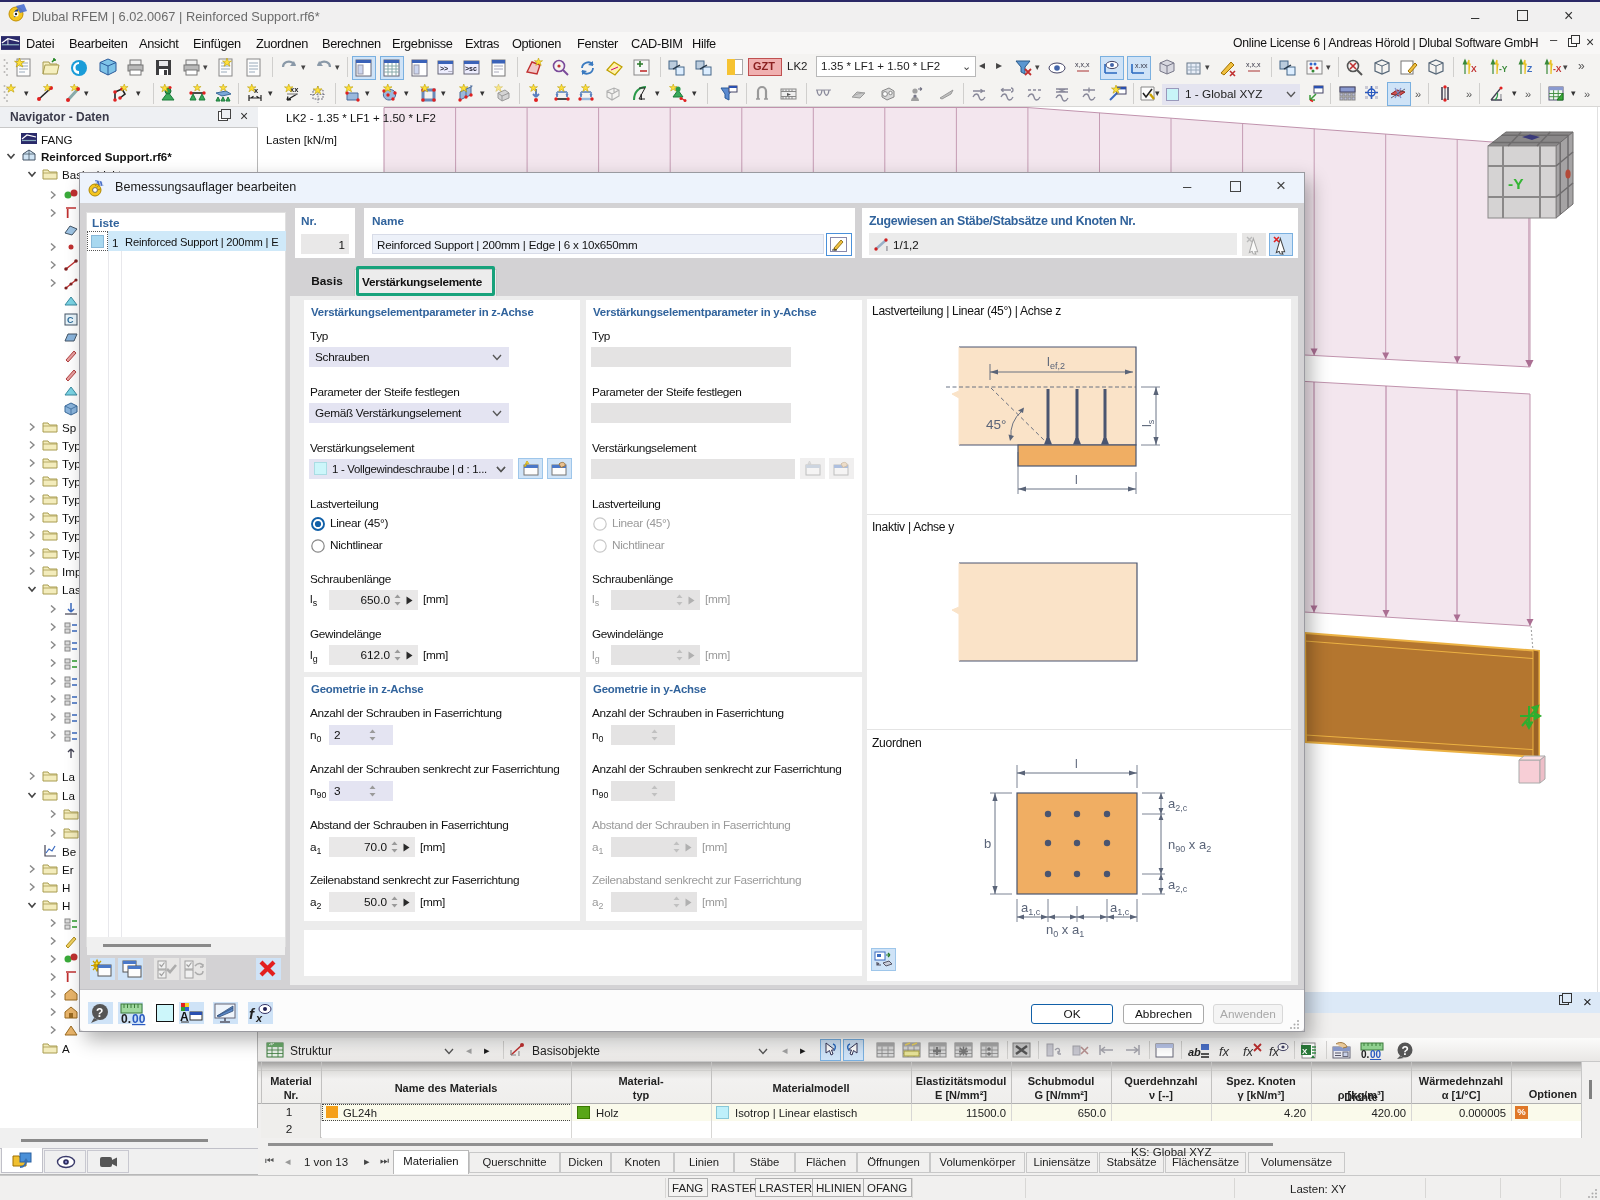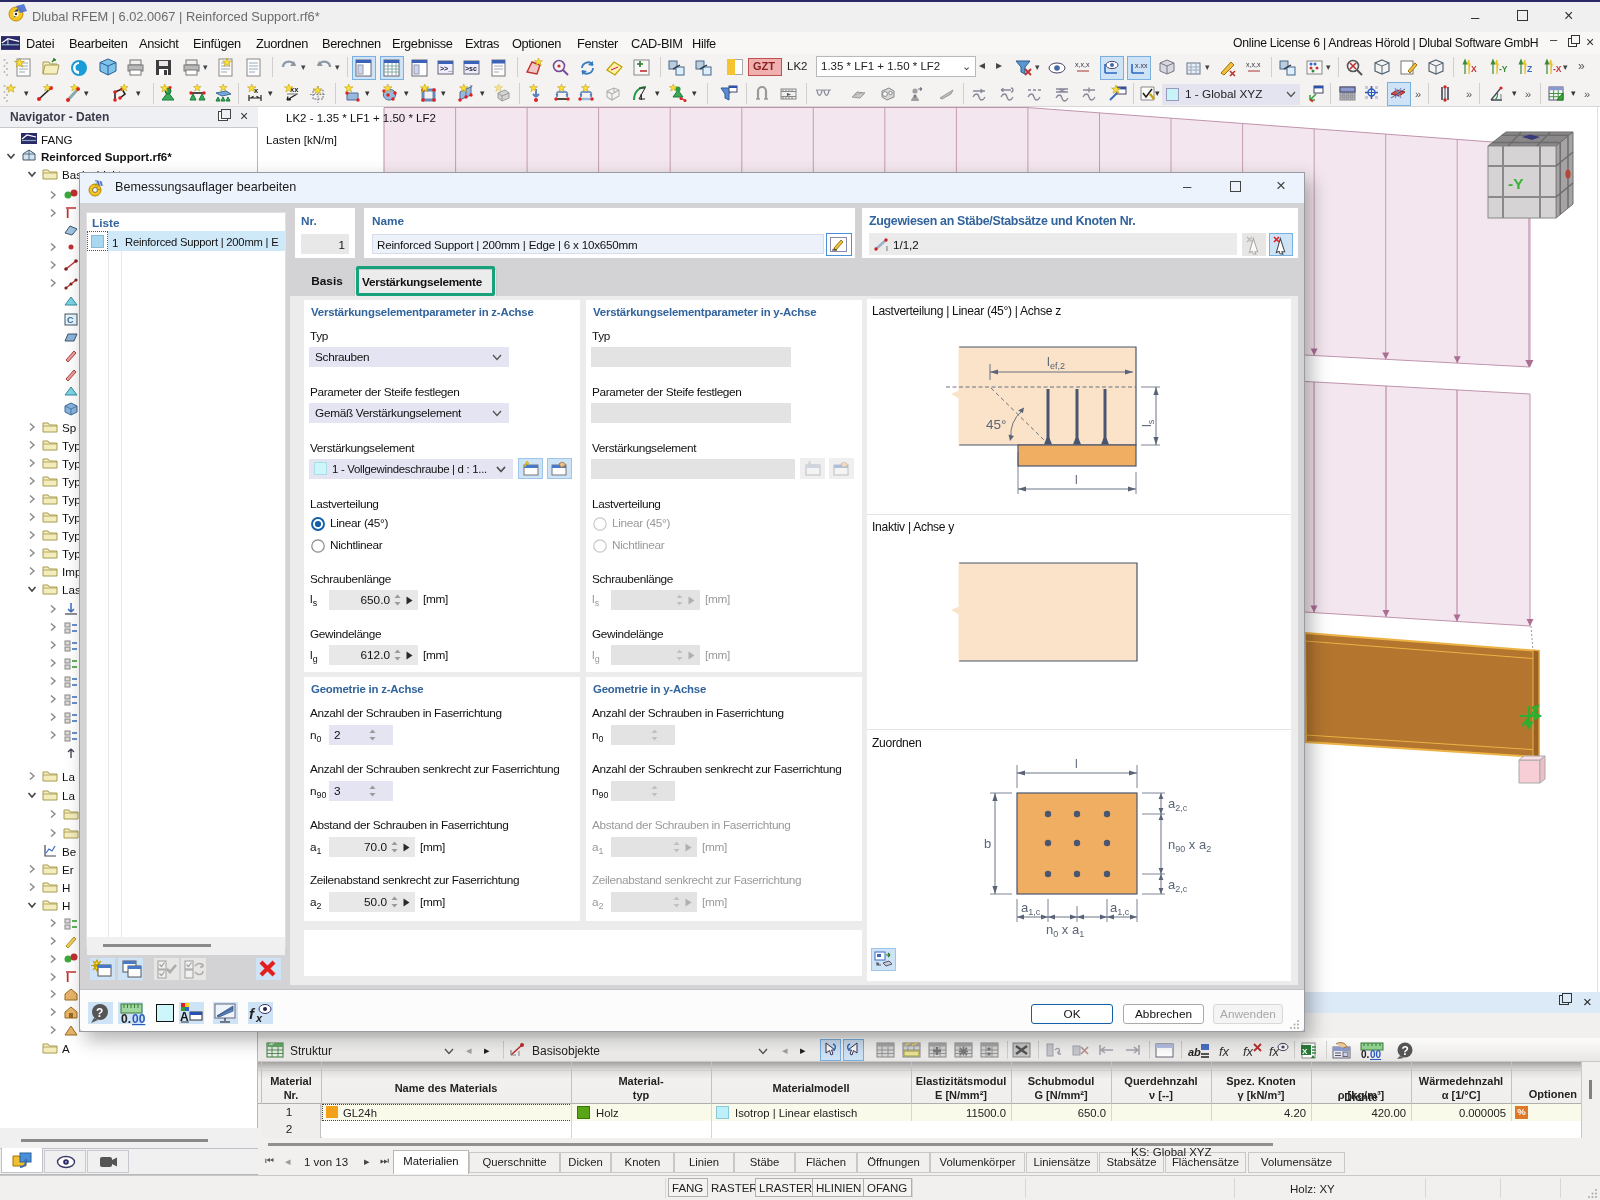--- a/index.html
+++ b/index.html
@@ -1852,21 +1852,21 @@
 <div class="" style="left:668px;top:1178px;width:40px;height:19px;background:#f4f3f2;border:1px solid #b0b0b0;"></div>
 <div class="t" style="left:672px;top:1182px;font-size:11.5px;color:#222;font-weight:normal;">FANG</div>
 <div class="t" style="left:711px;top:1182px;font-size:11.5px;color:#222;font-weight:normal;">RASTER</div>
 <div class="" style="left:755px;top:1178px;width:59px;height:19px;background:#f4f3f2;border:1px solid #b0b0b0;"></div>
 <div class="t" style="left:759px;top:1182px;font-size:11.5px;color:#222;font-weight:normal;">LRASTER</div>
 <div class="" style="left:812px;top:1178px;width:55px;height:19px;background:#f4f3f2;border:1px solid #b0b0b0;"></div>
 <div class="t" style="left:816px;top:1182px;font-size:11.5px;color:#222;font-weight:normal;">HLINIEN</div>
 <div class="" style="left:863px;top:1178px;width:49px;height:19px;background:#f4f3f2;border:1px solid #b0b0b0;"></div>
 <div class="t" style="left:867px;top:1182px;font-size:11.5px;color:#222;font-weight:normal;">OFANG</div>
 <div class="t" style="left:1131px;top:1146px;font-size:11.5px;color:#222;font-weight:normal;">KS: Global XYZ</div>
-<div class="t" style="left:1290px;top:1183px;font-size:11.5px;color:#222;font-weight:normal;">Holz: XY</div>
+<div class="t" style="left:1290px;top:1183px;font-size:11.5px;color:#222;font-weight:normal;">Lasten: XY</div>
 <div style="left:665px;top:1178px;width:1px;height:20px;background:#d8d7d5;"></div>
 <div style="left:912px;top:1178px;width:1px;height:20px;background:#d8d7d5;"></div>
 <div style="left:1025px;top:1178px;width:1px;height:20px;background:#d8d7d5;"></div>
 <div style="left:1234px;top:1178px;width:1px;height:20px;background:#d8d7d5;"></div>
 <div style="left:1425px;top:1178px;width:1px;height:20px;background:#d8d7d5;"></div>
 <div style="left:1500px;top:1178px;width:1px;height:20px;background:#d8d7d5;"></div>
 <div style="left:1560px;top:1178px;width:1px;height:20px;background:#d8d7d5;"></div>
 <svg style="left:1588px;top:1188px" width="10" height="10" viewBox="0 0 10 10">
     <g fill="#aaa">
       <circle cx="8" cy="2" r="1"></circle>

